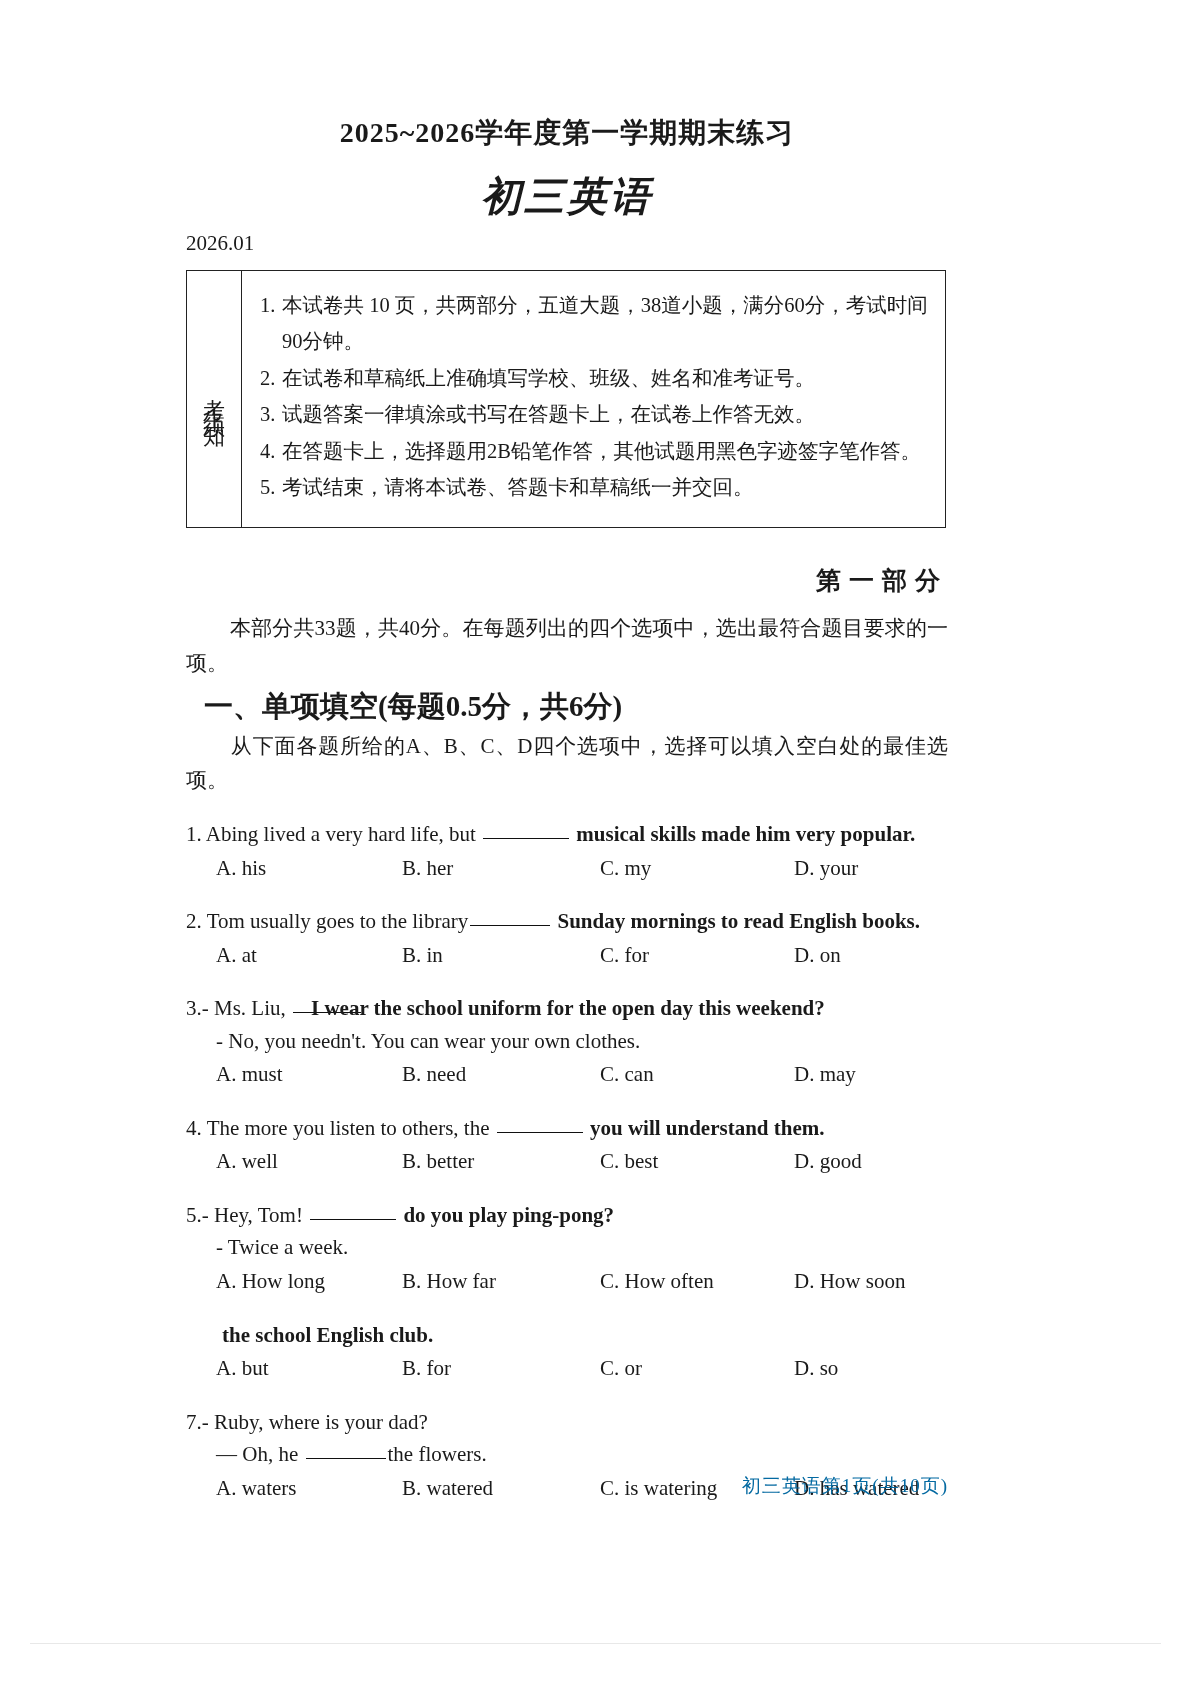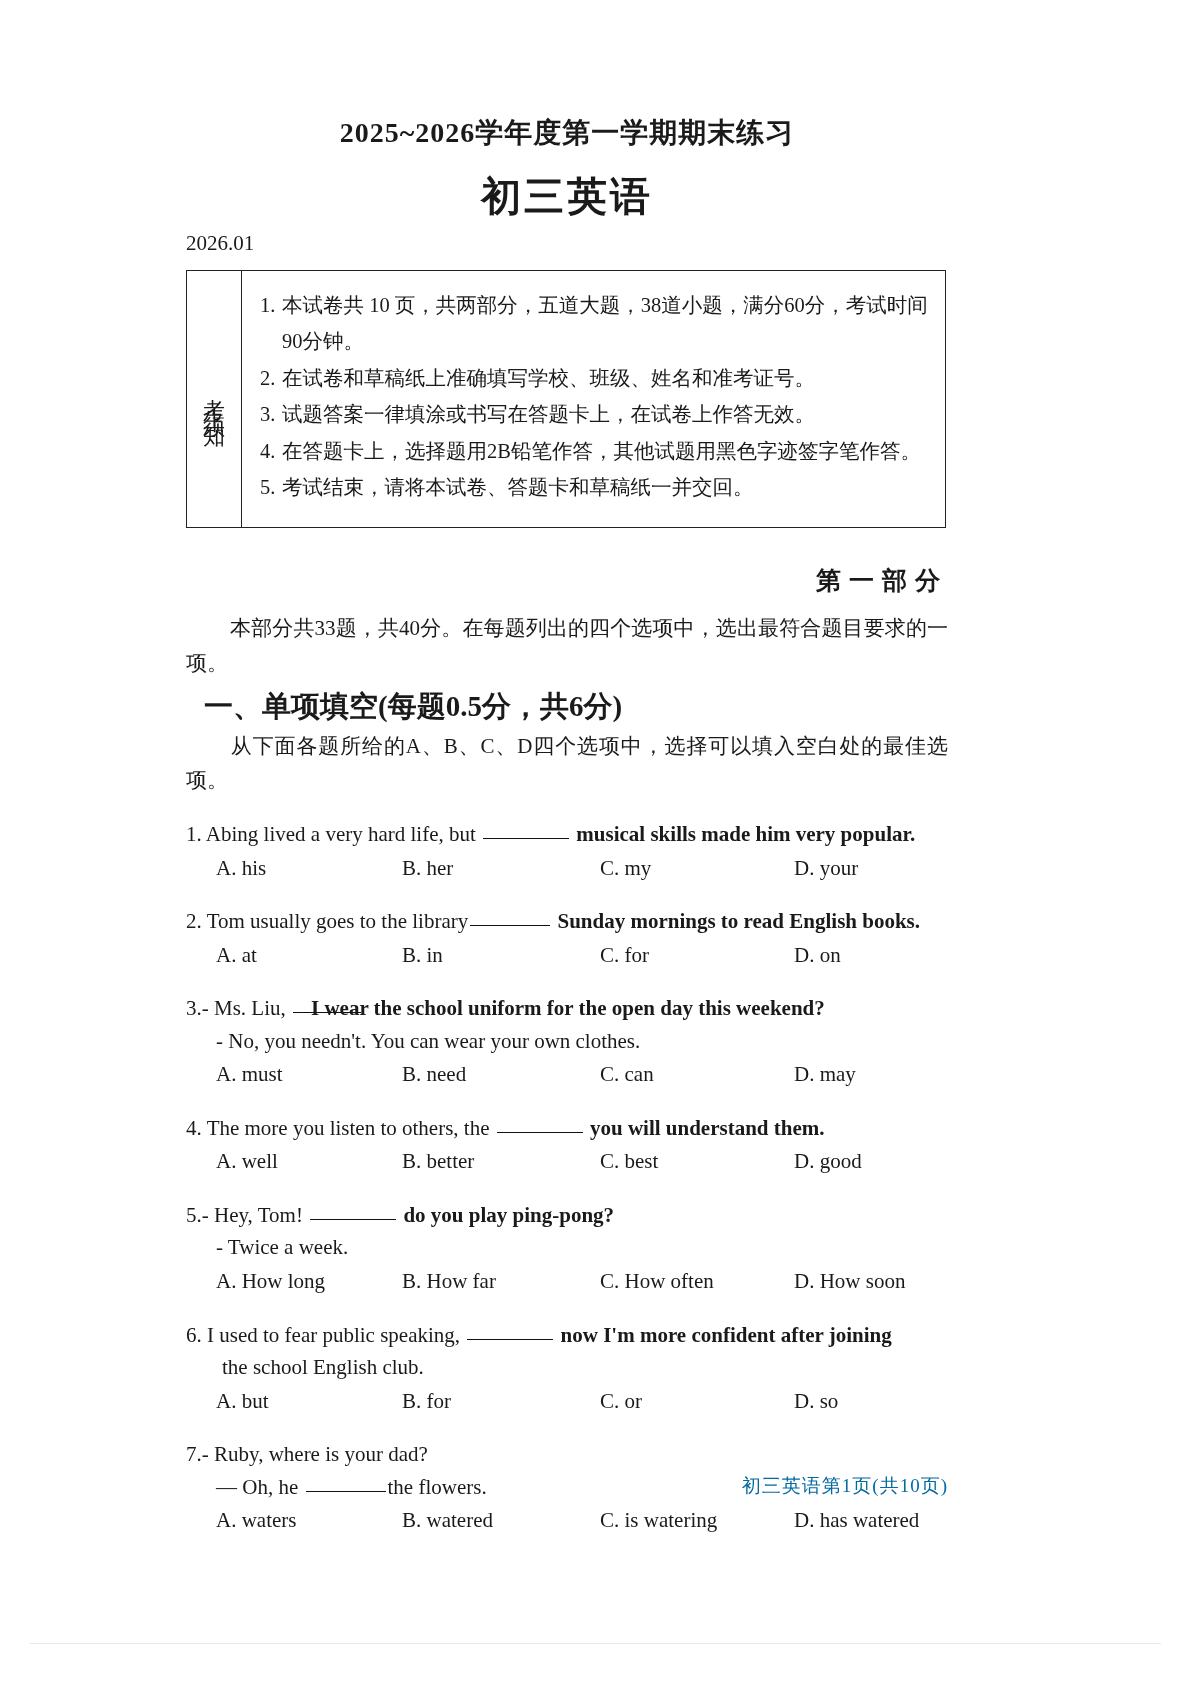--- a/index.html
+++ b/index.html
@@ -39,20 +39,21 @@
     line-height: 1.1;
     font-family: "Liberation Serif", "DejaVu Serif", serif;
   }
   .exam-subject {
     text-align: center;
     font-weight: bold;
     font-size: 40px;
     letter-spacing: 3px;
     margin-top: 26px;
     line-height: 1.1;
+    font-style: italic;
   }
   .exam-date {
     text-align: left;
     font-size: 21px;
     margin-top: 12px;
     padding-right: 0px;
     letter-spacing: 0px;
   }
 
   
@@ -132,20 +133,21 @@
   .q-stem {
     font-size: 21px;
     line-height: 1.5;
     padding-left: 22px;
     text-indent: -22px;
     margin-bottom: 1px;
   }
   .q-stem.cont {
     padding-left: 36px;
     text-indent: 0;
+    font-weight: bold;
   }
   .q-stem .b { font-weight: bold; }
   .q-blank {
     display: inline-block;
     border-bottom: 1.6px solid #111;
     vertical-align: 2px;
     margin: 0 2px;
   }
   .q-blank.w-long { width: 86px; }
   .q-blank.w-mid  { width: 80px; }
@@ -299,26 +301,20 @@
       <div class="q-reply">- Twice a week.</div>
       <div class="q-options">
         <span class="opt">A. How long</span>
         <span class="opt">B. How far</span>
         <span class="opt">C. How often</span>
         <span class="opt">D. How soon</span>
       </div>
     </div>
 
     <div class="q-block">
-      <div class="q-stem">
-        <span>6.</span>
-        <span>I used to fear public speaking,</span>
-        <span class="q-blank w-long"></span>
-        <span class="b">now I'm more confident after joining</span>
-      </div>
       <div class="q-stem cont">the school English club.</div>
       <div class="q-options">
         <span class="opt">A. but</span>
         <span class="opt">B. for</span>
         <span class="opt">C. or</span>
         <span class="opt">D. so</span>
       </div>
     </div>
 
     <div class="q-block">

